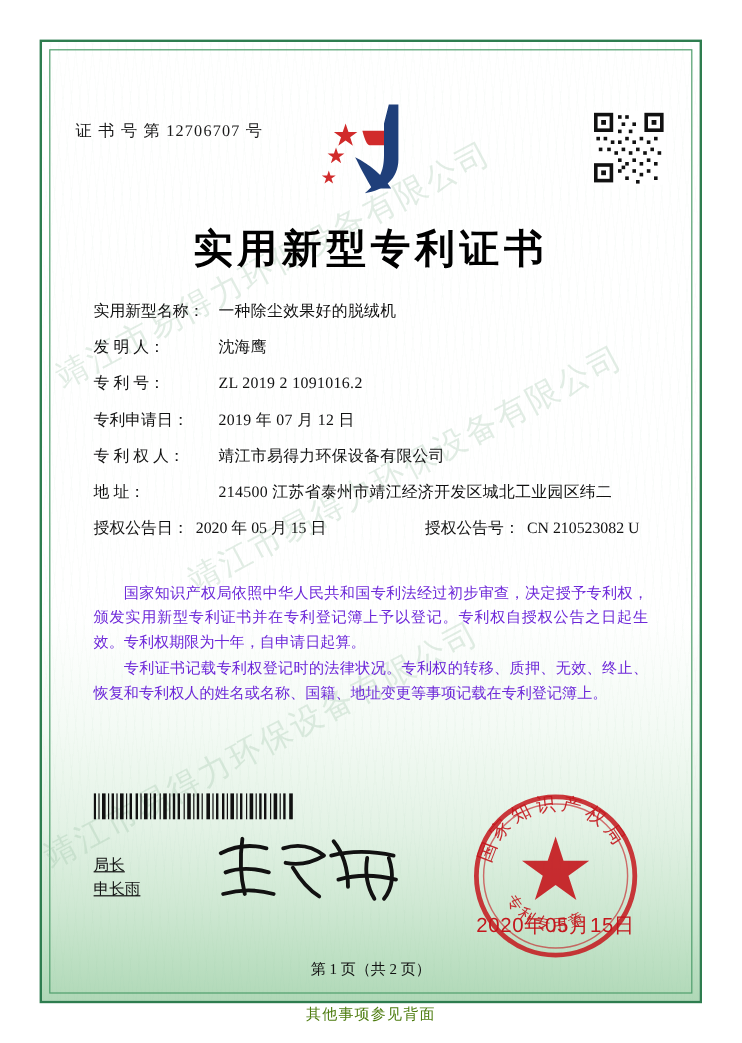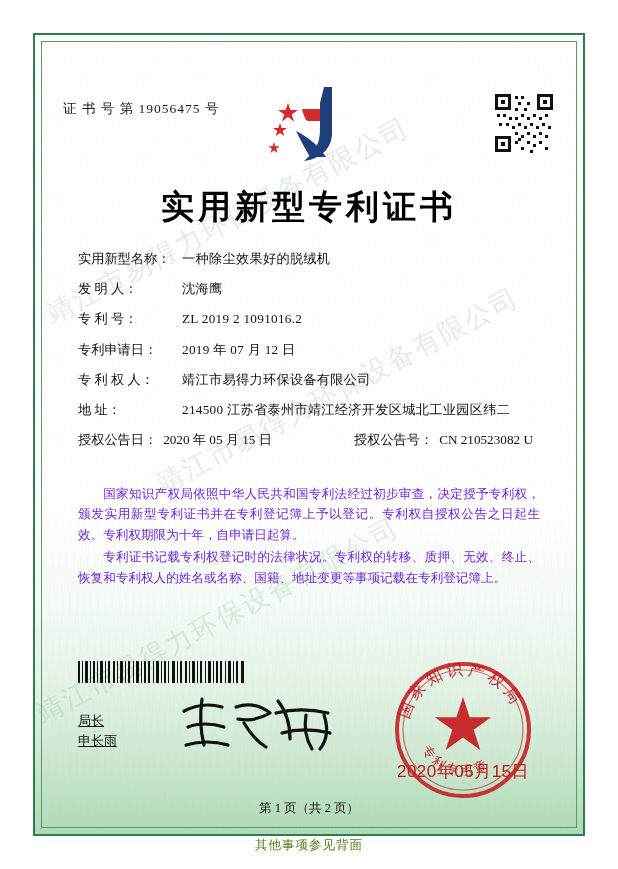--- a/index.html
+++ b/index.html
@@ -248,21 +248,21 @@
   <div class="frame-outer"></div>
   <div class="texture"></div>
   <div class="frame-inner"></div>
 
   <div class="watermark">
     <div class="wm-line wm1">靖江市易得力环保设备有限公司</div>
     <div class="wm-line wm2">靖江市易得力环保设备有限公司</div>
     <div class="wm-line wm3">靖江市易得力环保设备有限公司</div>
   </div>
 
-  <div class="cert-no">证 书 号 第 19056475 号</div>
+  <div class="cert-no">证 书 号 第 12706707 号</div>
 
   <div class="logo">
     <svg width="110" height="82" viewBox="0 0 110 82">
 
       <g fill="#d12b2b">
         <polygon points="30,20 32.4,27 39.8,27 33.8,31.4 36.1,38.4 30,34.1 23.9,38.4 26.2,31.4 20.2,27 27.6,27"></polygon>
         <polygon points="22,40 23.7,45 29,45 24.7,48.1 26.3,53.1 22,50 17.7,53.1 19.3,48.1 15,45 20.3,45"></polygon>
         <polygon points="16,59 17.4,63.2 21.8,63.2 18.2,65.8 19.6,70 16,67.4 12.4,70 13.8,65.8 10.2,63.2 14.6,63.2"></polygon>
       </g>
 

